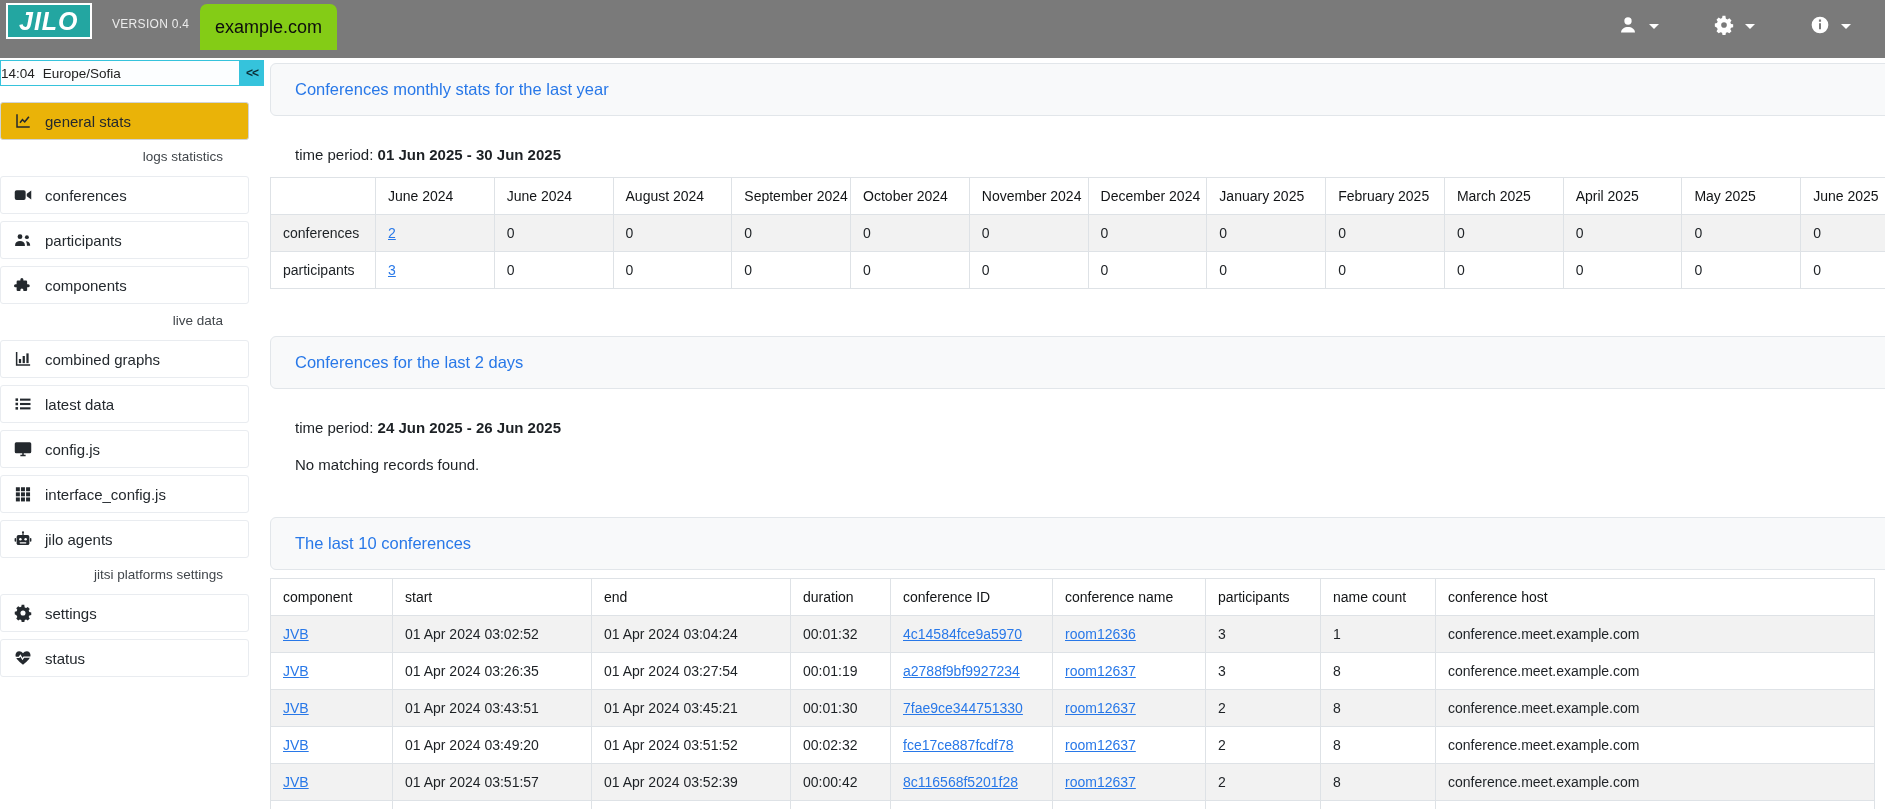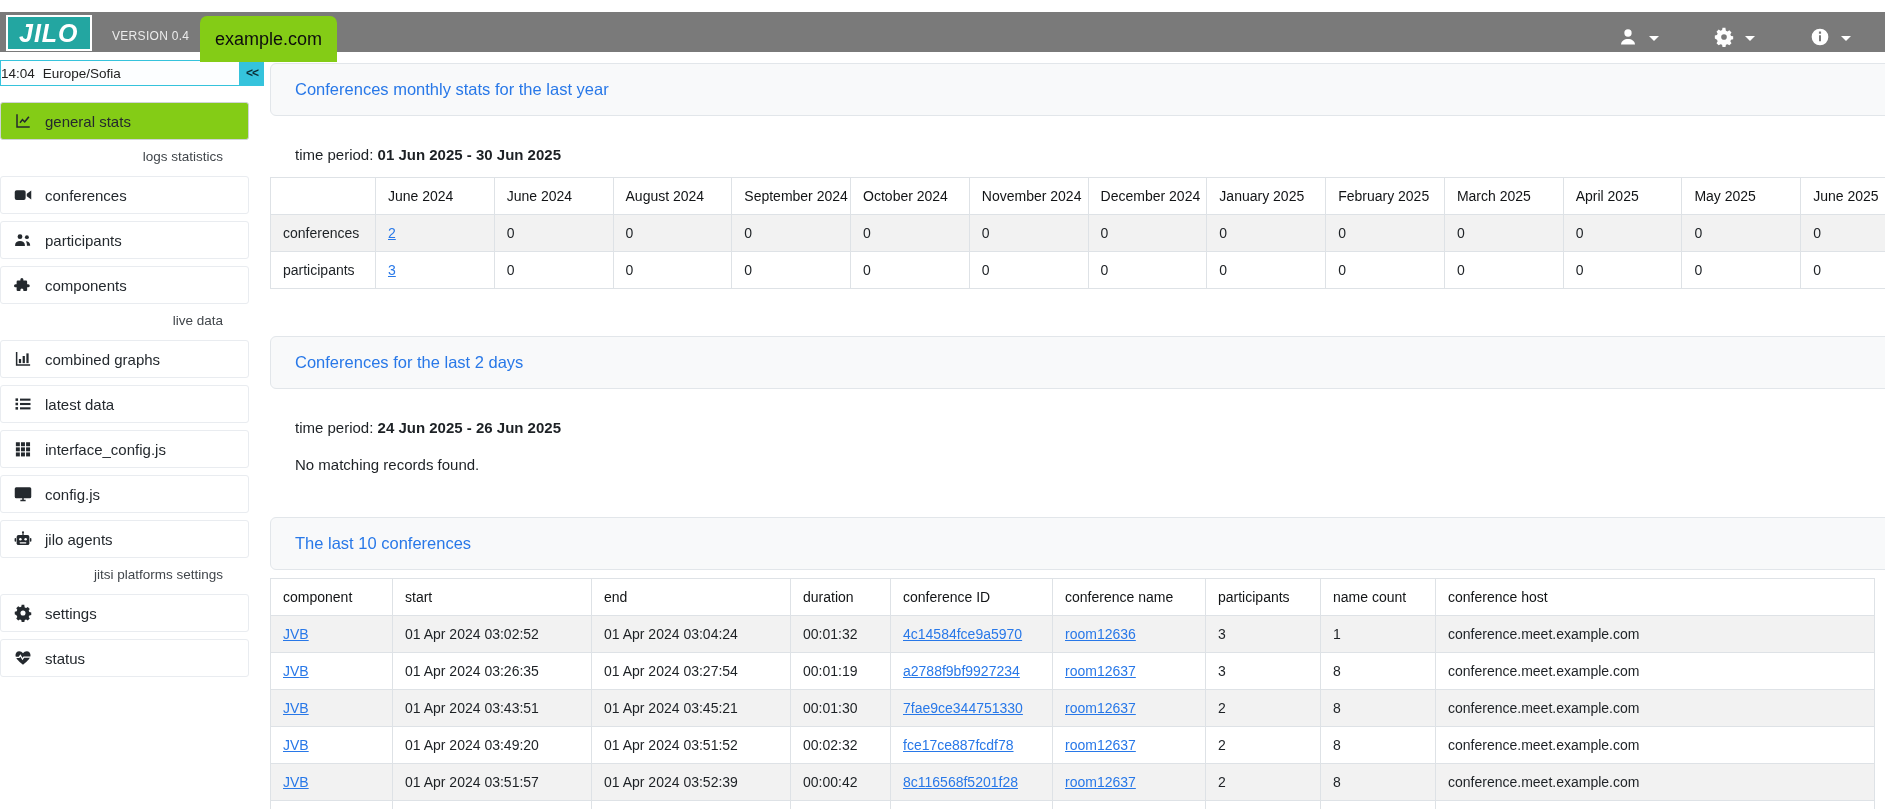--- a/index.html
+++ b/index.html
@@ -1,21 +1,21 @@
 <!DOCTYPE html>
 <html><head>
 <meta charset="utf-8">
 <style>
   html,body{margin:0;padding:0}
   body{width:1885px;height:809px;overflow:hidden;position:relative;background:#fff;
        font-family:"Liberation Sans",sans-serif;color:#1d2125}
   a{color:#2878e8;text-decoration:underline;cursor:pointer}
 
   
-  .topbar{position:absolute;left:0;top:12px;width:100%;height:40px;background:#7a7a7a;z-index:5}
+  .topbar{position:absolute;left:0;top:0;width:100%;height:58px;background:#7a7a7a;z-index:5}
   .logo{position:absolute;left:6px;top:3px;height:36px;box-sizing:border-box;display:flex;align-items:center;
         background:#23a6a1;border:2px solid #fff;color:#fff;font-style:italic;font-weight:700;
         font-size:25px;padding:0 11px;letter-spacing:1px;cursor:pointer}
   .version{position:absolute;left:112px;top:17px;color:#ececec;font-size:12px;letter-spacing:.3px}
   .tab{position:absolute;left:200px;top:4px;height:46px;box-sizing:border-box;background:#84cc16;
        border-radius:7px 7px 0 0;padding:13px 15px;display:flex;align-items:center;font-size:18px;color:#0d0d0d;cursor:pointer}
   .top-icons{position:absolute;right:34px;top:0;height:50px;display:flex;align-items:center;gap:55px}
   .menu-group{display:flex;align-items:center;gap:11px;cursor:pointer}
   .ticon{width:20px;height:20px;display:inline-block}
   .ticon svg{width:100%;height:100%;fill:#fff}
@@ -26,21 +26,21 @@
   .sidebar{position:absolute;left:0;top:50px;bottom:0;width:264px;background:#fff}
   .clock-row{display:flex;margin-top:10px;width:264px;height:26px}
   .clock{flex:1;box-sizing:border-box;border:1px solid #35c3dc;background:#fcfeff;display:flex;
          align-items:center;justify-content:flex-start;gap:8px;font-size:13.5px;color:#222}
   .collapse-btn{width:24px;background:#35c3dc;color:#0a2d36;font-weight:700;font-size:12px;
          display:flex;align-items:center;justify-content:center;cursor:pointer;letter-spacing:-1px}
   #sidebar-groups{margin-top:16px;width:249px}
   .side-item{box-sizing:border-box;height:38px;border:1px solid #e9ecf0;border-radius:3px;background:#fff;
          display:flex;align-items:center;gap:13px;padding:0 13px;margin-bottom:7px;font-size:15px;
          color:#24292e;cursor:pointer}
-  .side-item.active{background:#84cc16;border-color:#d0d4d8}
+  .side-item.active{background:#eab308;border-color:#d0d4d8}
   .sicon{width:18px;height:18px;flex:0 0 18px;display:inline-block}
   .sicon svg{width:100%;height:100%;fill:#24292e}
   .side-label{text-align:right;padding-right:26px;font-size:13.5px;color:#41464b;margin:9px 0 12px}
 
   
   .main{position:absolute;left:270px;top:50px;width:1615px;bottom:0;overflow:hidden}
   .panel-header{box-sizing:border-box;width:1813px;border:1px solid #e2e6ea;background:#f8f9fa;
         border-radius:6px;padding:16px 24px;margin-top:13px}
   .panel-title{color:#2878e8;font-size:16.5px;cursor:pointer}
   .mt2{margin-top:47px}
@@ -140,39 +140,39 @@
             <rect x="2" y="4.5" width="3.4" height="3.4"></rect>
             <rect x="2" y="10.3" width="3.4" height="3.4"></rect>
             <rect x="2" y="16.1" width="3.4" height="3.4"></rect>
             <rect x="8" y="4.8" width="14" height="2.8"></rect>
             <rect x="8" y="10.6" width="14" height="2.8"></rect>
             <rect x="8" y="16.4" width="14" height="2.8"></rect>
           </svg></span>
         <span>latest data</span>
       </div>
       <div class="side-item">
+        <span class="sicon"><svg viewBox="0 0 24 24" fill="none" stroke="currentColor" stroke-width="2">
+            <rect x="2" y="4" width="20" height="12.5" rx="1"></rect>
+            <path d="M8.5 20.5h7M12 16.5v4"></path>
+          </svg></span>
+        <span>config.js</span>
+      </div>
+      <div class="side-item">
         <span class="sicon"><svg viewBox="0 0 24 24">
             <rect x="2.5" y="3" width="5.3" height="5.3"></rect>
             <rect x="9.3" y="3" width="5.3" height="5.3"></rect>
             <rect x="16.1" y="3" width="5.3" height="5.3"></rect>
             <rect x="2.5" y="9.8" width="5.3" height="5.3"></rect>
             <rect x="9.3" y="9.8" width="5.3" height="5.3"></rect>
             <rect x="16.1" y="9.8" width="5.3" height="5.3"></rect>
             <rect x="2.5" y="16.6" width="5.3" height="5.3"></rect>
             <rect x="9.3" y="16.6" width="5.3" height="5.3"></rect>
             <rect x="16.1" y="16.6" width="5.3" height="5.3"></rect>
           </svg></span>
         <span>interface_config.js</span>
-      </div>
-      <div class="side-item">
-        <span class="sicon"><svg viewBox="0 0 24 24" fill="none" stroke="currentColor" stroke-width="2">
-            <rect x="2" y="4" width="20" height="12.5" rx="1"></rect>
-            <path d="M8.5 20.5h7M12 16.5v4"></path>
-          </svg></span>
-        <span>config.js</span>
       </div>
       <div class="side-item">
         <span class="sicon"><svg viewBox="0 0 24 24">
             <circle cx="12" cy="3" r="1.4"></circle>
             <rect x="11.2" y="3.6" width="1.6" height="3.2"></rect>
             <rect x="3.5" y="6.8" width="17" height="13.2" rx="2.5"></rect>
             <rect x="0.8" y="10.8" width="2" height="5" rx="1"></rect>
             <rect x="21.2" y="10.8" width="2" height="5" rx="1"></rect>
             <circle cx="8.5" cy="12.3" r="1.7" fill="#fff"></circle>
             <circle cx="15.5" cy="12.3" r="1.7" fill="#fff"></circle>

